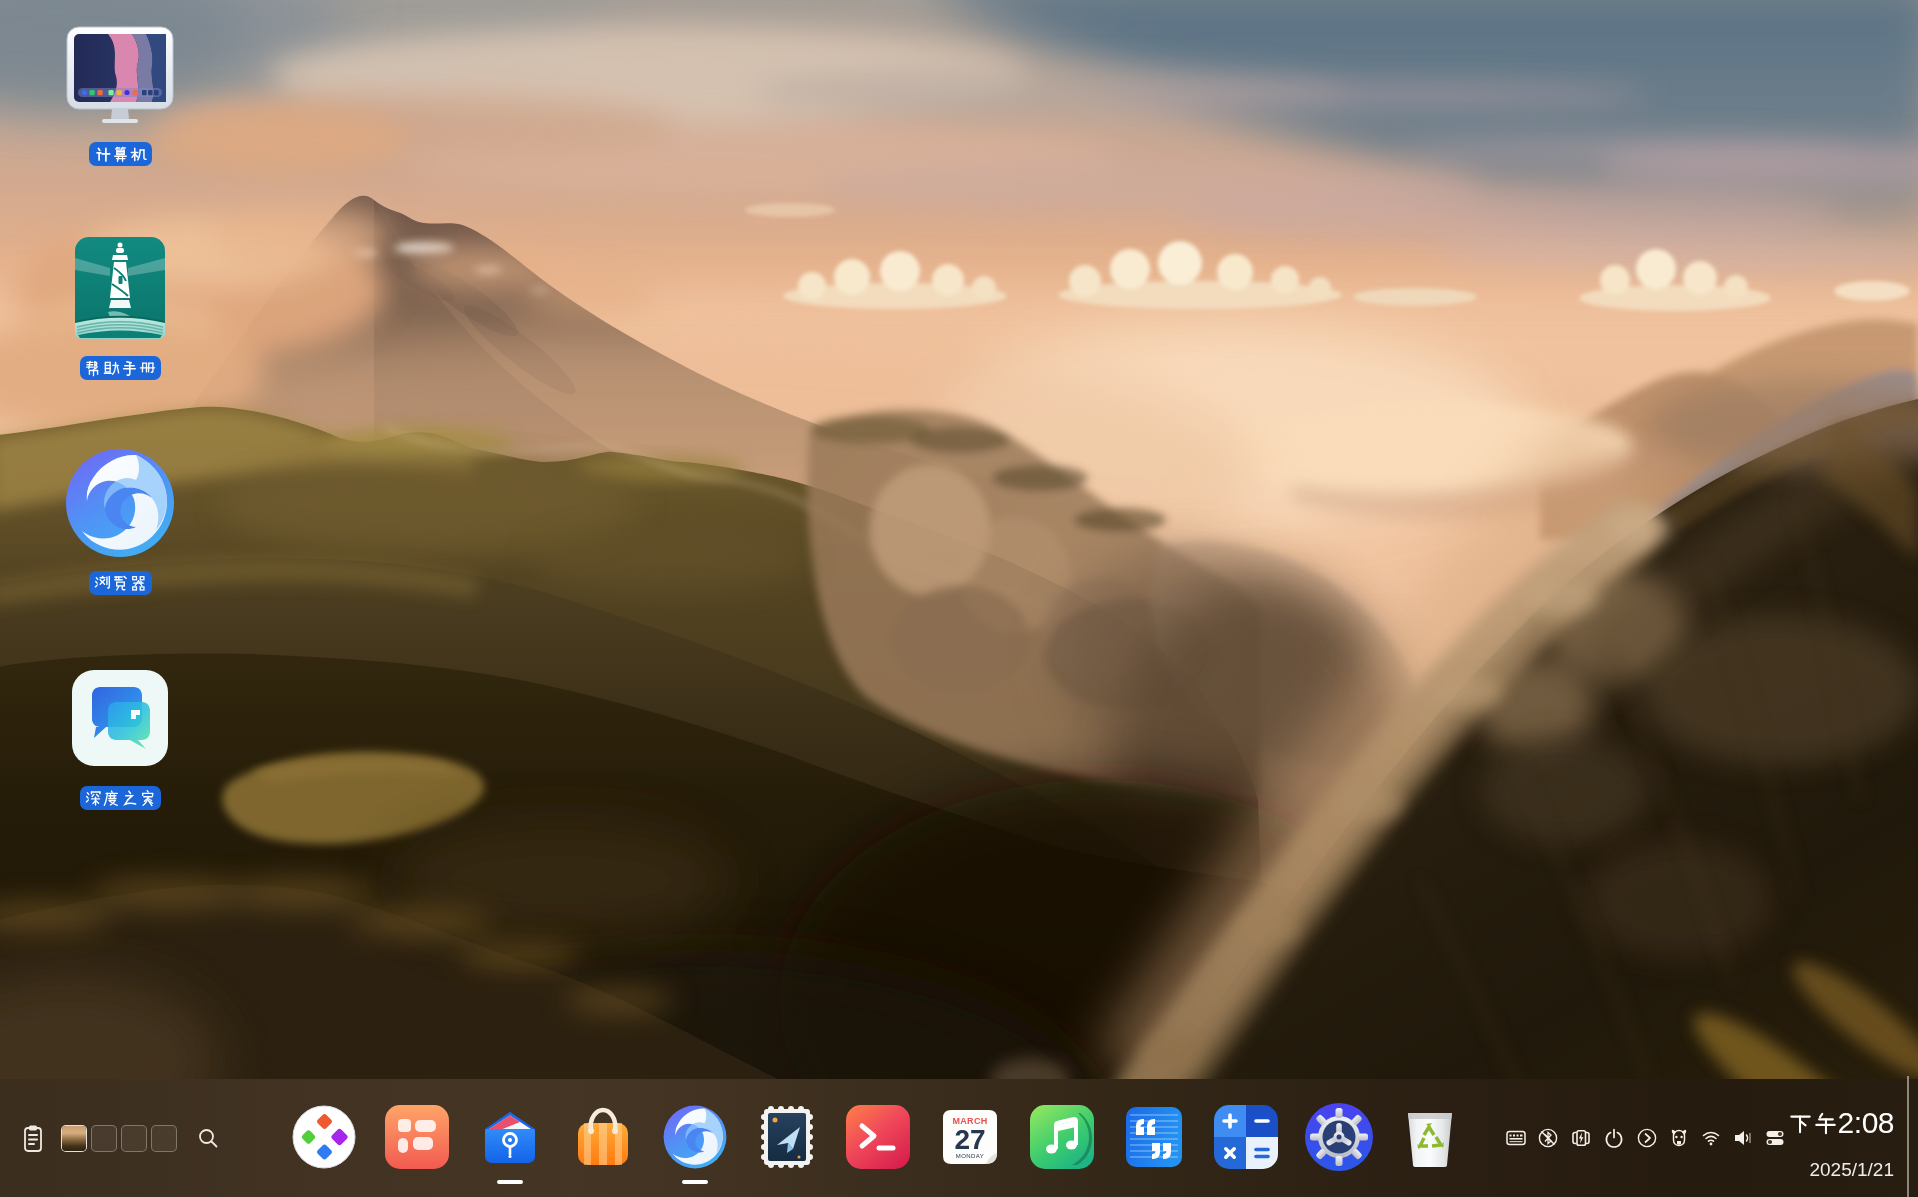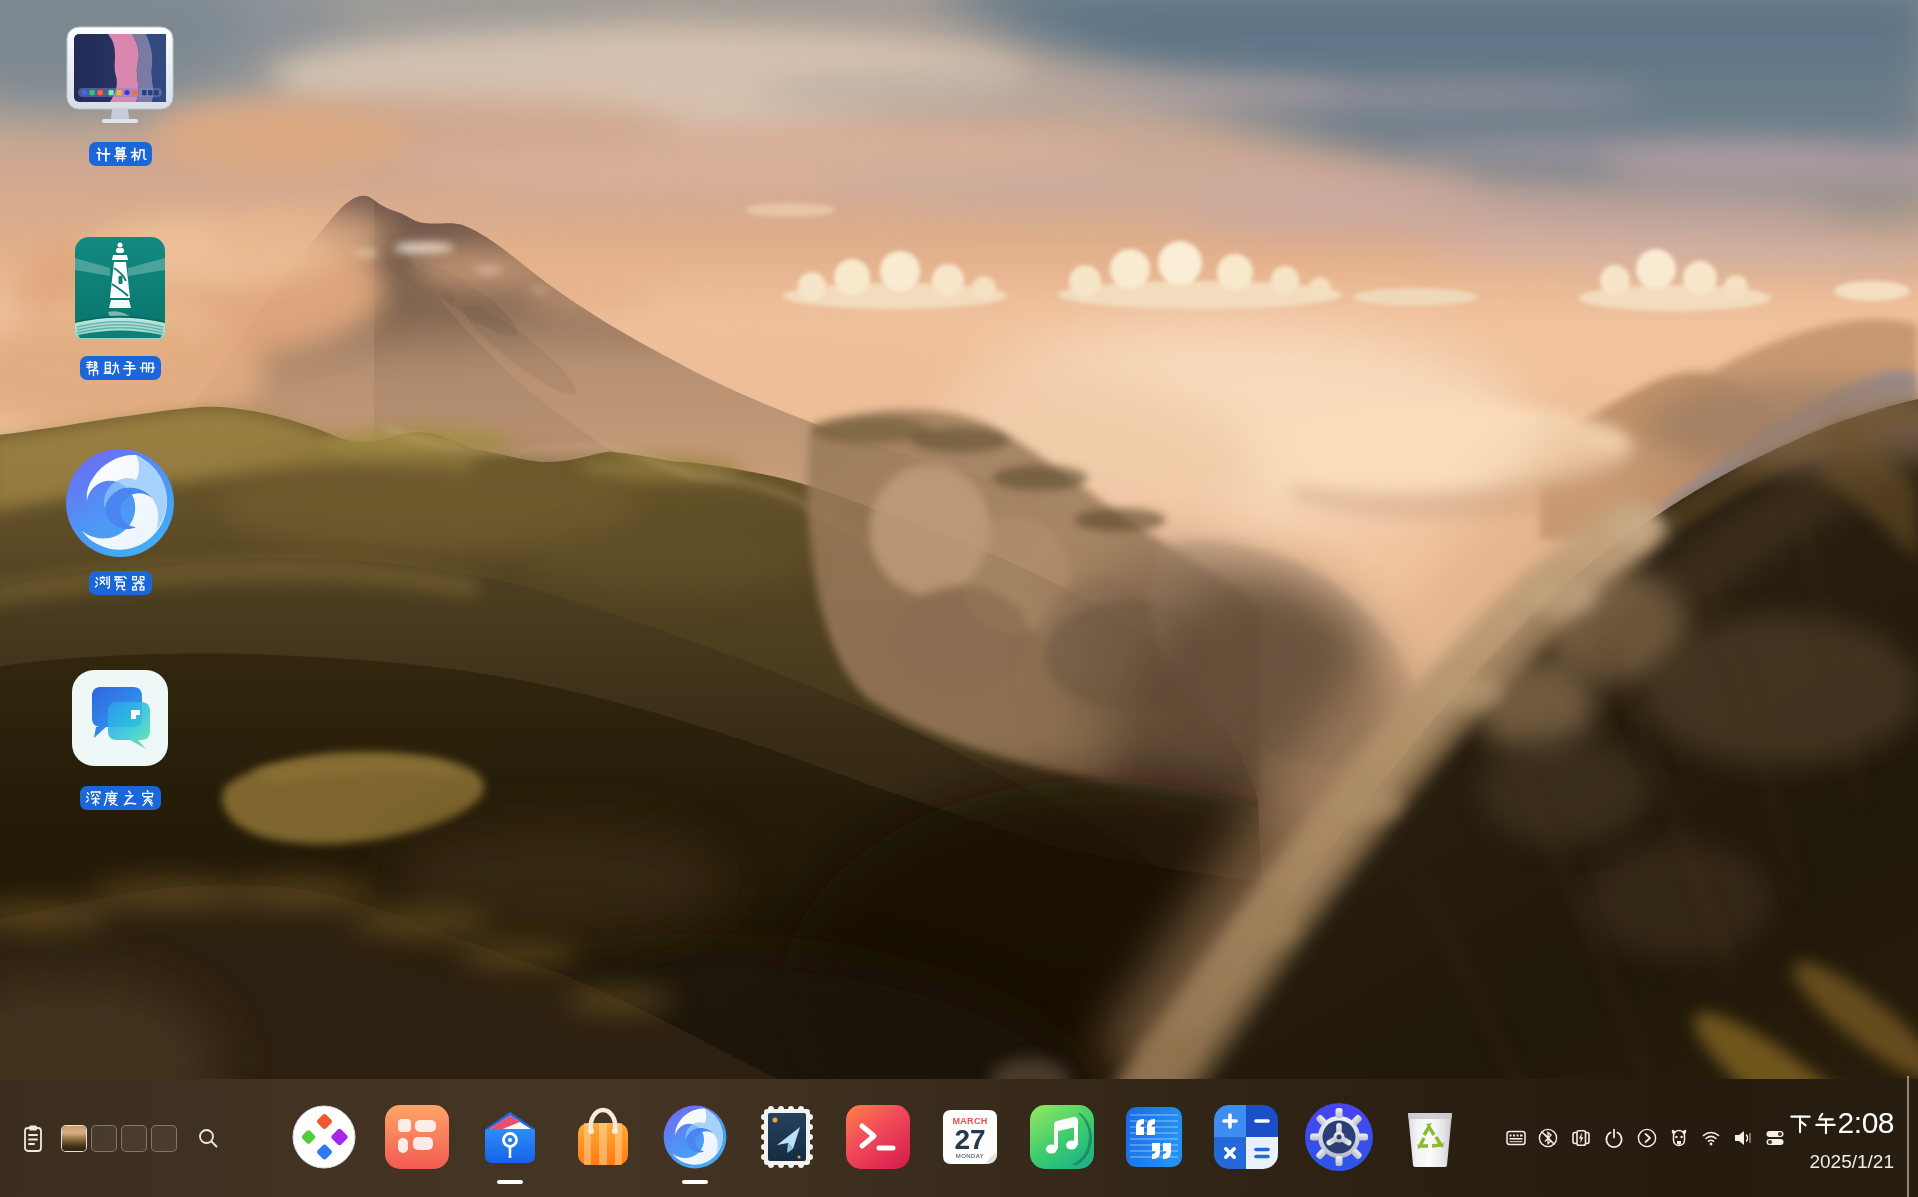--- a/index.html
+++ b/index.html
@@ -7,21 +7,21 @@
   #wall{position:absolute;left:0;top:0;width:1918px;height:1197px;}
   .dicon{position:absolute;display:flex;flex-direction:column;align-items:center;}
   .dlabel{background:#1b66d9;color:#fff;font-size:17px;line-height:1.28;padding:3.5px 5px;border-radius:7px;white-space:nowrap;text-shadow:0 1px 2px rgba(0,0,0,0.35);}
   #bar{position:absolute;left:0;top:1079px;width:1918px;height:118px;
        background:linear-gradient(90deg,#3b2e1f 0%,#413222 15%,#453524 30%,#3c2e1e 46%,#322617 60%,#2a1f12 75%,#251b0e 88%,#271d10 100%);}
   .dock{position:absolute;top:1105px;width:64px;height:64px;}
   .tray{position:absolute;top:1128px;width:20px;height:20px;}
   .wsbox{position:absolute;top:1125px;width:26px;height:27px;border:1.5px solid rgba(255,255,255,0.3);border-radius:5px;box-sizing:border-box;background:rgba(255,255,255,0.06);}
   #clock{position:absolute;right:24px;top:1107px;text-align:right;color:#fff;}
   #clock .t{font-size:30px;line-height:32px;}
-  #clock .d{font-size:19px;line-height:21px;color:rgba(255,255,255,0.92);margin-top:12px;text-align:right;}
+  #clock .d{font-size:19px;line-height:21px;color:rgba(255,255,255,0.92);margin-top:20px;text-align:right;}
   .ind{position:absolute;top:1180px;width:26px;height:4px;border-radius:2px;background:#fff;}
 </style>
 </head>
 <body>
 <svg width="0" height="0" style="position:absolute;">
 <defs>
 <g id="zji" fill="none" stroke="#fff" stroke-width="10" stroke-linecap="round">
   <path d="M26,14 L34,26"></path>
         <path d="M18,40 L40,40"></path>
         <path d="M30,40 L30,82"></path>

